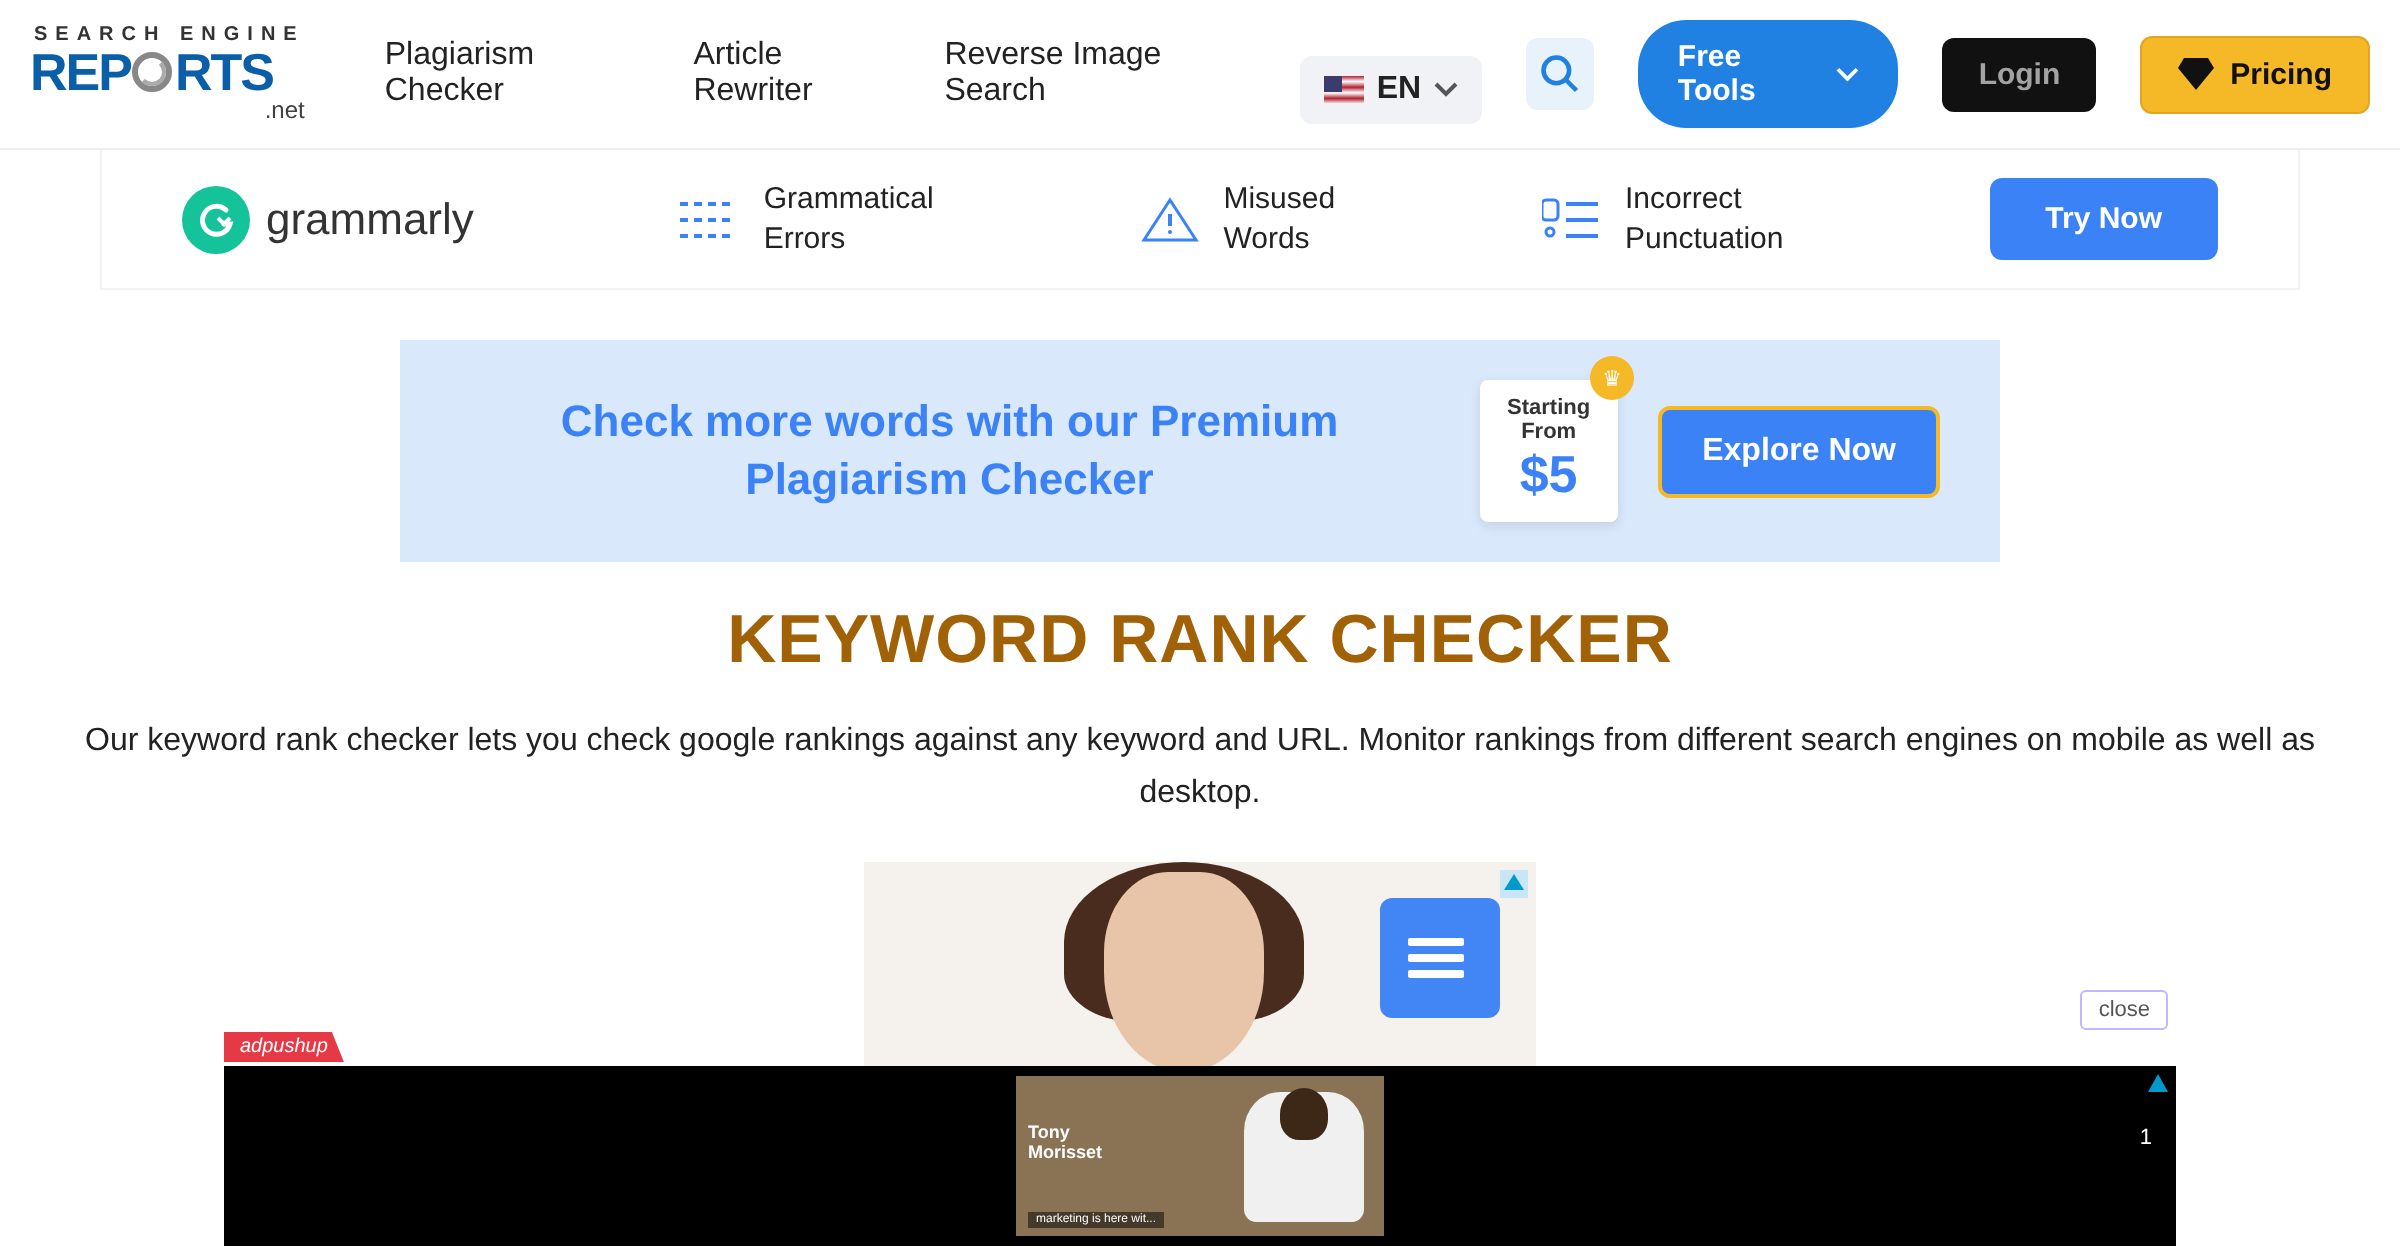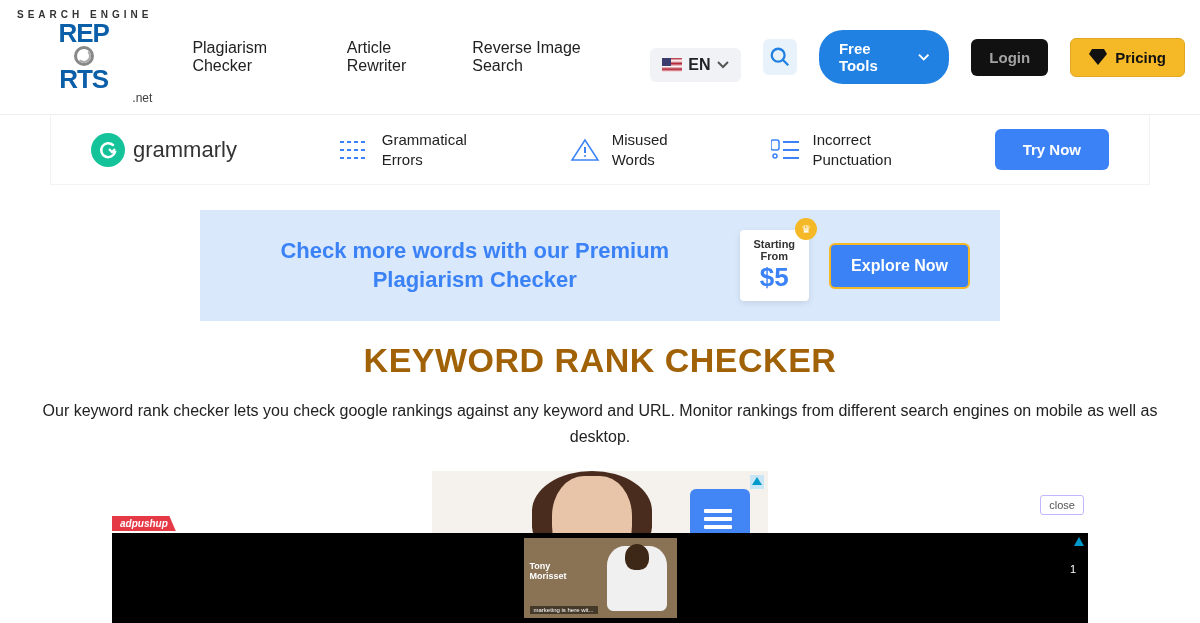--- a/index.html
+++ b/index.html
@@ -1,21 +1,21 @@
 <!DOCTYPE html>
 <html><head>
 <meta charset="utf-8">
 <style>
 * { margin: 0; padding: 0; box-sizing: border-box; }
 body { font-family: -apple-system, BlinkMacSystemFont, 'Segoe UI', Arial, sans-serif; background: #fff; width: 1200px; height: 623px; overflow: hidden; position: relative; }
 
 .header { display: flex; align-items: center; padding: 10px 15px; border-bottom: 1px solid #eee; background: #fff; }
 .logo { display: flex; flex-direction: column; line-height: 1; margin-right: 40px; }
 .logo-top { font-size: 10px; letter-spacing: 4px; color: #333; font-weight: 600; margin-left: 2px;}
-.logo-mid { font-size: 26px; font-weight: 800; color: #0a5fa8; letter-spacing: -1px; display: flex; align-items: center; flex-direction: column; }
+.logo-mid { font-size: 26px; font-weight: 800; color: #0a5fa8; letter-spacing: -1px; display: flex; align-items: center; }
 .logo-mid .o { display: inline-flex; width: 20px; height: 20px; border: 3px solid #888; border-radius: 50%; margin: 0 1px; align-items: center; justify-content: center; position: relative; }
 .logo-mid .o::after { content: ''; position: absolute; width: 10px; height: 10px; border: 2px solid #aaa; border-radius: 50%; border-top-color: transparent; border-left-color: transparent; }
 .logo-bot { font-size: 12px; font-weight: 400; color: #404040; text-align: right; }
 
 .nav { display: flex; gap: 22px; align-items: center; flex: 1; justify-content: flex-end; }
 .nav-link { color: #222; font-size: 16px; font-weight: 400; text-decoration: none; cursor: pointer; }
 
 .lang-select { display: flex; align-items: center; gap: 6px; background: #f0f2f5; padding: 8px 12px; border-radius: 6px; cursor: pointer; margin-top: 16px; }
 .flag { width: 20px; height: 14px; background: linear-gradient(180deg, #b22234 0%, #fff 20%, #b22234 40%, #fff 60%, #b22234 80%, #fff 100%); position: relative; }
 .flag::before { content: ''; position: absolute; top: 0; left: 0; width: 9px; height: 8px; background: #3c3b6e; }
@@ -50,24 +50,24 @@
 .ad-square { width: 336px; height: 113px; margin: 22px auto 0; background: #f5f1ed; position: relative; display: flex; overflow: hidden;}
 .ad-face { position: absolute; left: 120px; top: 5px; width: 80px; height: 100px; background: #e8c4a8; border-radius: 40% 40% 50% 50%; }
 .ad-hair { position: absolute; left: 100px; top: 0; width: 120px; height: 80px; background: #4a2c1f; border-radius: 50% 50% 30% 30%;}
 .ad-doc-icon { position: absolute; right: 18px; top: 18px; width: 60px; height: 60px; background: #4285f4; border-radius: 6px; display: flex; flex-direction: column; justify-content: center; align-items: flex-start; padding: 14px;}
 .ad-doc-icon span { width: 28px; height: 4px; background: #fff; margin: 2px 0; border-radius: 1px;}
 .ad-tag { position: absolute; top: 4px; right: 4px; width: 14px; height: 14px; background: #c8e6f5; }
 .ad-tag::after { content: ''; position: absolute; top: 2px; right: 2px; border-left: 5px solid transparent; border-right: 5px solid transparent; border-bottom: 8px solid #0099cc; }
 
 .close-bar { position: absolute; bottom: 108px; right: 116px; background: #fff; border: 1px solid #c4b5fd; color: #555; font-size: 11px; padding: 3px 8px; border-radius: 3px; cursor: pointer; z-index: 20;}
 
-.adpushup { position: absolute; bottom: 92px; left: 112px; background: #e63946; color: #fff; font-size: 10px; padding: 2px 8px; font-style: italic; font-weight: 700; z-index: 15; clip-path: polygon(0 0, 90% 0, 100% 100%, 0 100%);}
+.adpushup { position: absolute; bottom: 92px; left: 112px; background: #e63946; color: #fff; font-size: 10px; padding: 2px 8px; font-style: italic; font-weight: 400; z-index: 15; clip-path: polygon(0 0, 90% 0, 100% 100%, 0 100%);}
 
 .bottom-ad { position: absolute; bottom: 0; left: 112px; right: 112px; height: 90px; background: #000; display: flex; align-items: center; justify-content: center; z-index: 10;}
-.bottom-ad-inner { width: 153px; height: 80px; background: #8a7355; position: relative; display: flex; align-items: center;}
+.bottom-ad-inner { width: 184px; height: 80px; background: #8a7355; position: relative; display: flex; align-items: center;}
 .ba-person { position: absolute; right: 10px; top: 8px; width: 60px; height: 65px; background: #f0f0f0; border-radius: 30% 30% 10% 10%;}
 .ba-head { position: absolute; right: 28px; top: 6px; width: 24px; height: 26px; background: #3d2817; border-radius: 50% 50% 40% 40%;}
 .ba-text { position: absolute; left: 6px; top: 24px; color: #fff; font-size: 9px; font-weight: 600; line-height: 1.1;}
 .ba-sub { position: absolute; left: 6px; bottom: 4px; background: rgba(0,0,0,0.5); color: #fff; font-size: 6px; padding: 1px 4px;}
 .ad-corner { position: absolute; top: 4px; right: 4px; border-left: 5px solid transparent; border-right: 5px solid transparent; border-bottom: 9px solid #0099cc;}
 .ad-num { position: absolute; right: 12px; top: 30px; color: #fff; font-size: 11px;}
 
 svg { display: block; }
 </style>
 </head>

